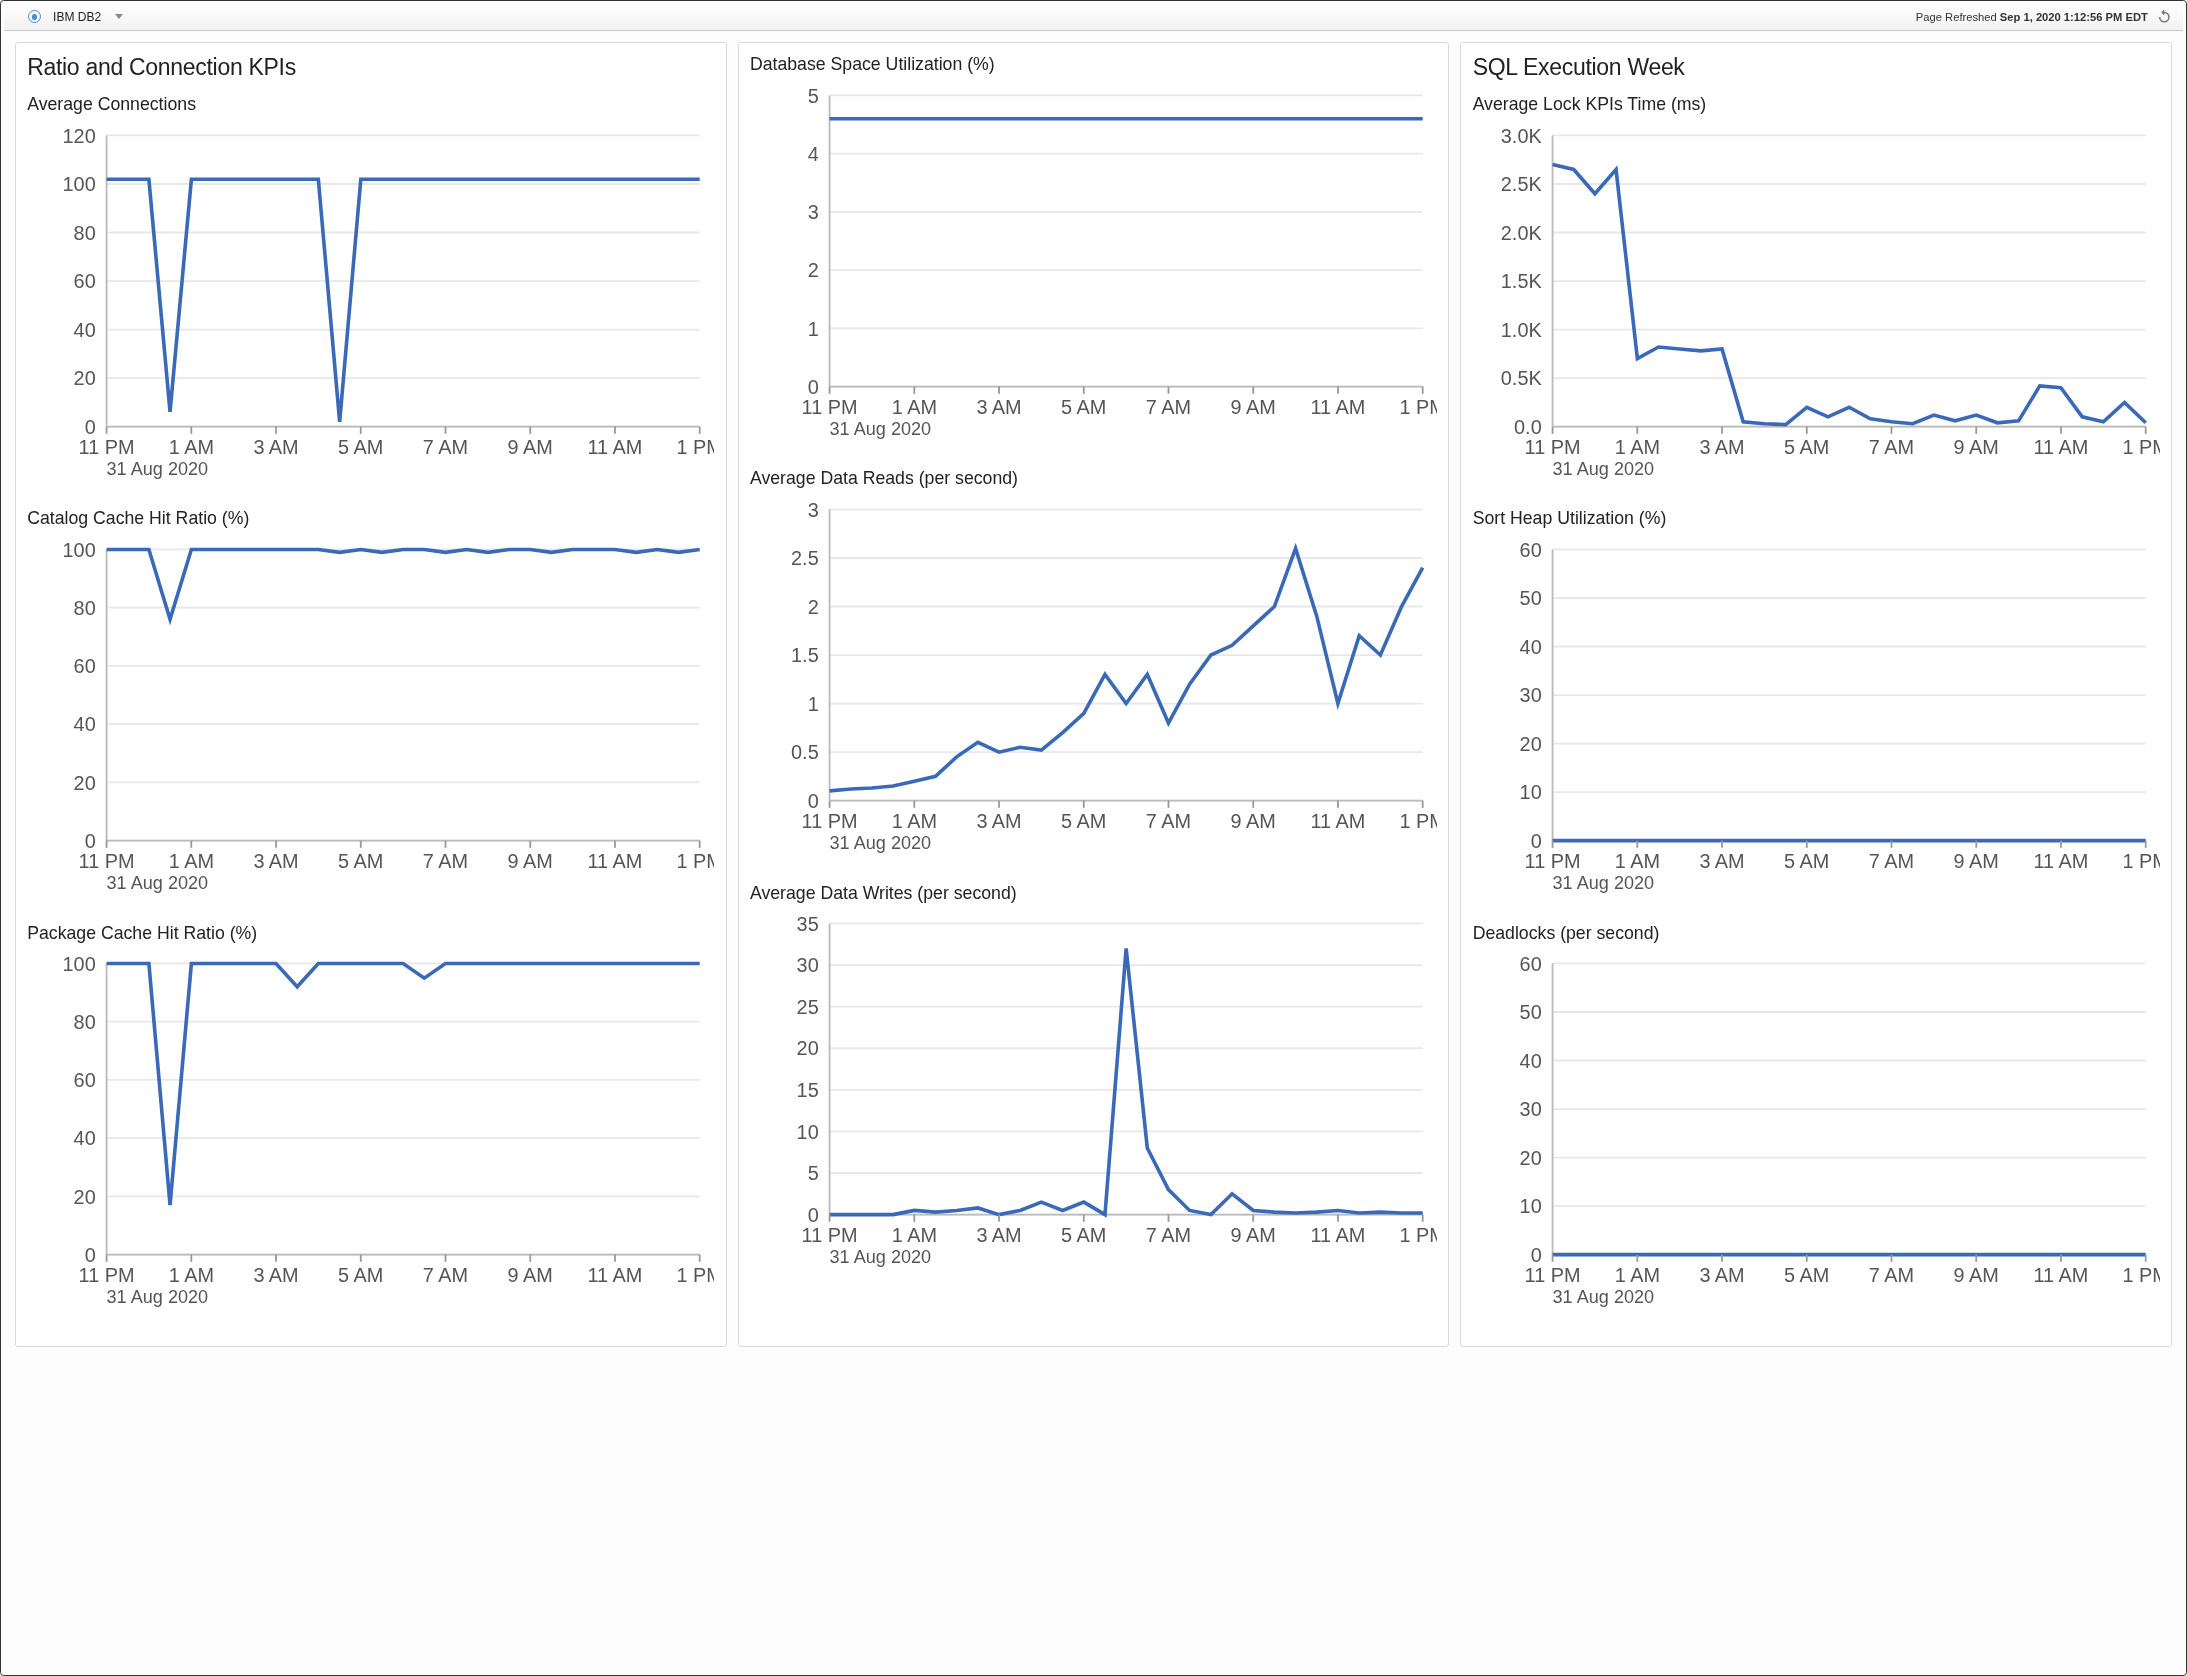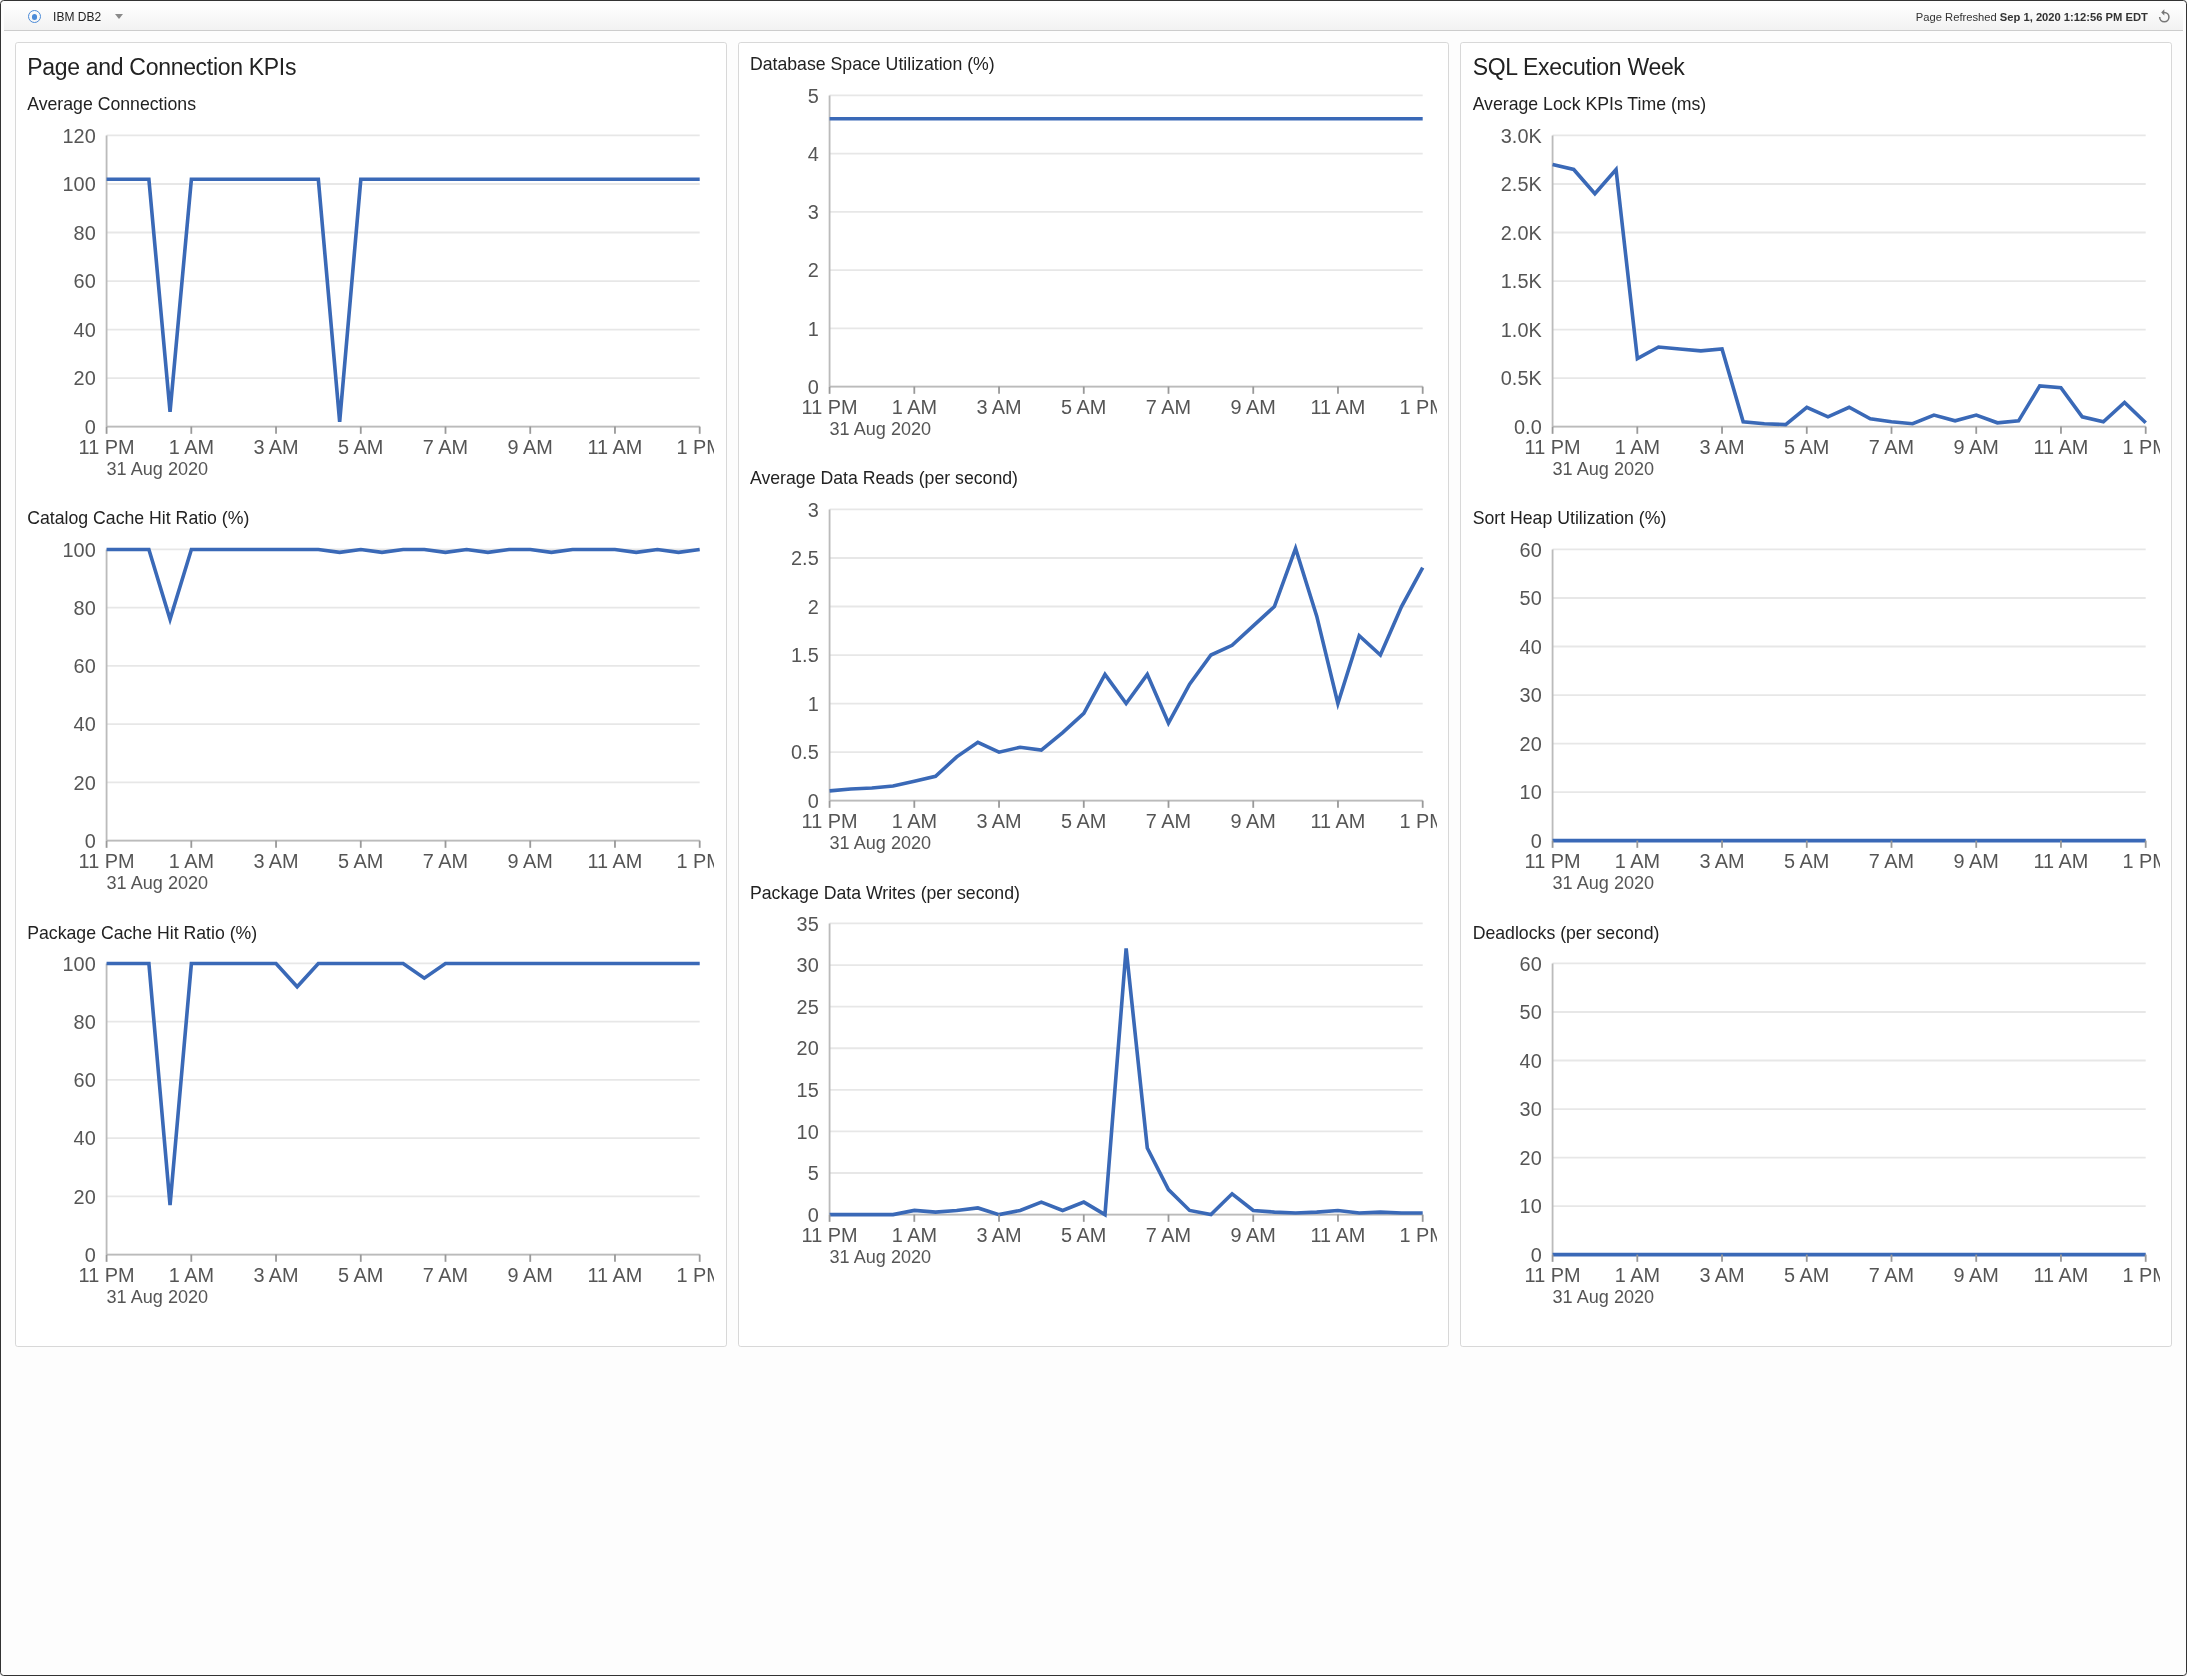--- a/index.html
+++ b/index.html
@@ -100,21 +100,21 @@
     </span>
     <svg class="refresh-icon" viewBox="0 0 24 24">
       <path fill="currentColor" d="M12 6V3L8 7l4 4V8a5 5 0 1 1-5 5H5a7 7 0 1 0 7-7z"></path>
     </svg>
   </div>
 </div>
 
 
 <div class="panels" id="panels">
       <div class="panel">
-        <h1>Page and Connection KPIs</h1>
+        <h1>Ratio and Connection KPIs</h1>
         <div class="chart-block">
           <h2>Average Connections</h2>
           <svg class="chart-svg" viewBox="0 0 380 205" style="font-size:14px">
             <g class="grid">
               <line x1="44" x2="372" y1="169" y2="169"></line>
               <text x="38" y="173" text-anchor="end">0</text>
               <line x1="44" x2="372" y1="142.16666666666666" y2="142.16666666666666"></line>
               <text x="38" y="146.16666666666666" text-anchor="end">20</text>
               <line x1="44" x2="372" y1="115.33333333333334" y2="115.33333333333334"></line>
               <text x="38" y="119.33333333333334" text-anchor="end">40</text>
@@ -313,21 +313,21 @@
             <line class="baseline" x1="278.2857142857143" x2="278.2857142857143" y1="169" y2="173" stroke="#999"></line>
             <text x="278.2857142857143" y="184" text-anchor="middle">9 AM</text>
             <line class="baseline" x1="325.1428571428571" x2="325.1428571428571" y1="169" y2="173" stroke="#999"></line>
             <text x="325.1428571428571" y="184" text-anchor="middle">11 AM</text>
             <line class="baseline" x1="372" x2="372" y1="169" y2="173" stroke="#999"></line>
             <text x="372" y="184" text-anchor="middle">1 PM</text>
             <text class="xdate" x="44" y="196" text-anchor="start">31 Aug 2020</text>
           </svg>
         </div>
         <div class="chart-block">
-          <h2>Package Data Writes (per second)</h2>
+          <h2>Average Data Writes (per second)</h2>
           <svg class="chart-svg" viewBox="0 0 380 205" style="font-size:14px">
             <g class="grid">
               <line x1="44" x2="372" y1="169" y2="169"></line>
               <text x="38" y="173" text-anchor="end">0</text>
               <line x1="44" x2="372" y1="146" y2="146"></line>
               <text x="38" y="150" text-anchor="end">5</text>
               <line x1="44" x2="372" y1="123" y2="123"></line>
               <text x="38" y="127" text-anchor="end">10</text>
               <line x1="44" x2="372" y1="100" y2="100"></line>
               <text x="38" y="104" text-anchor="end">15</text>

